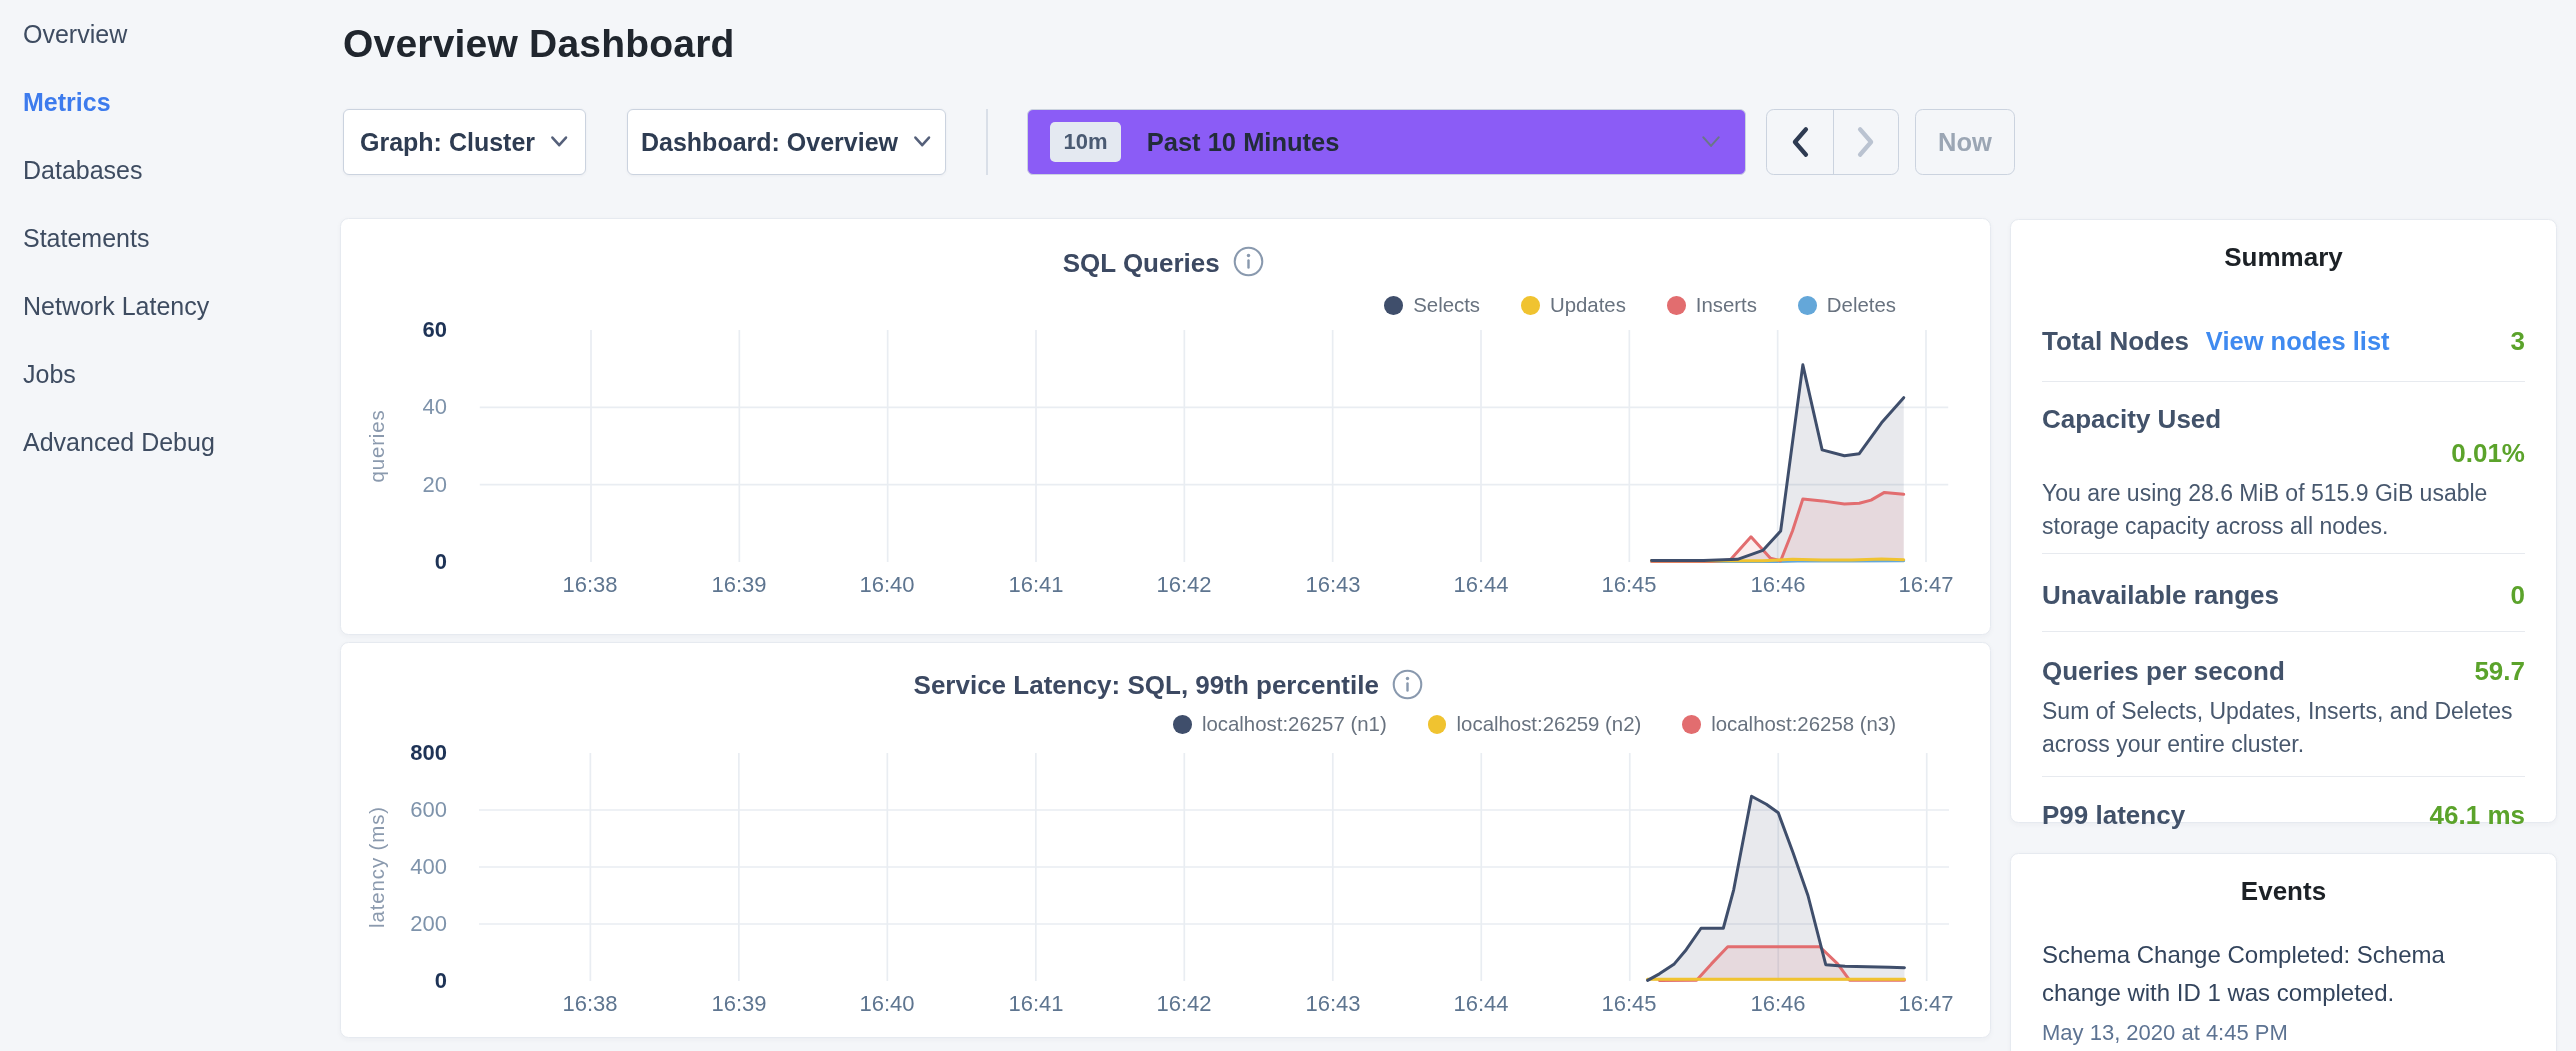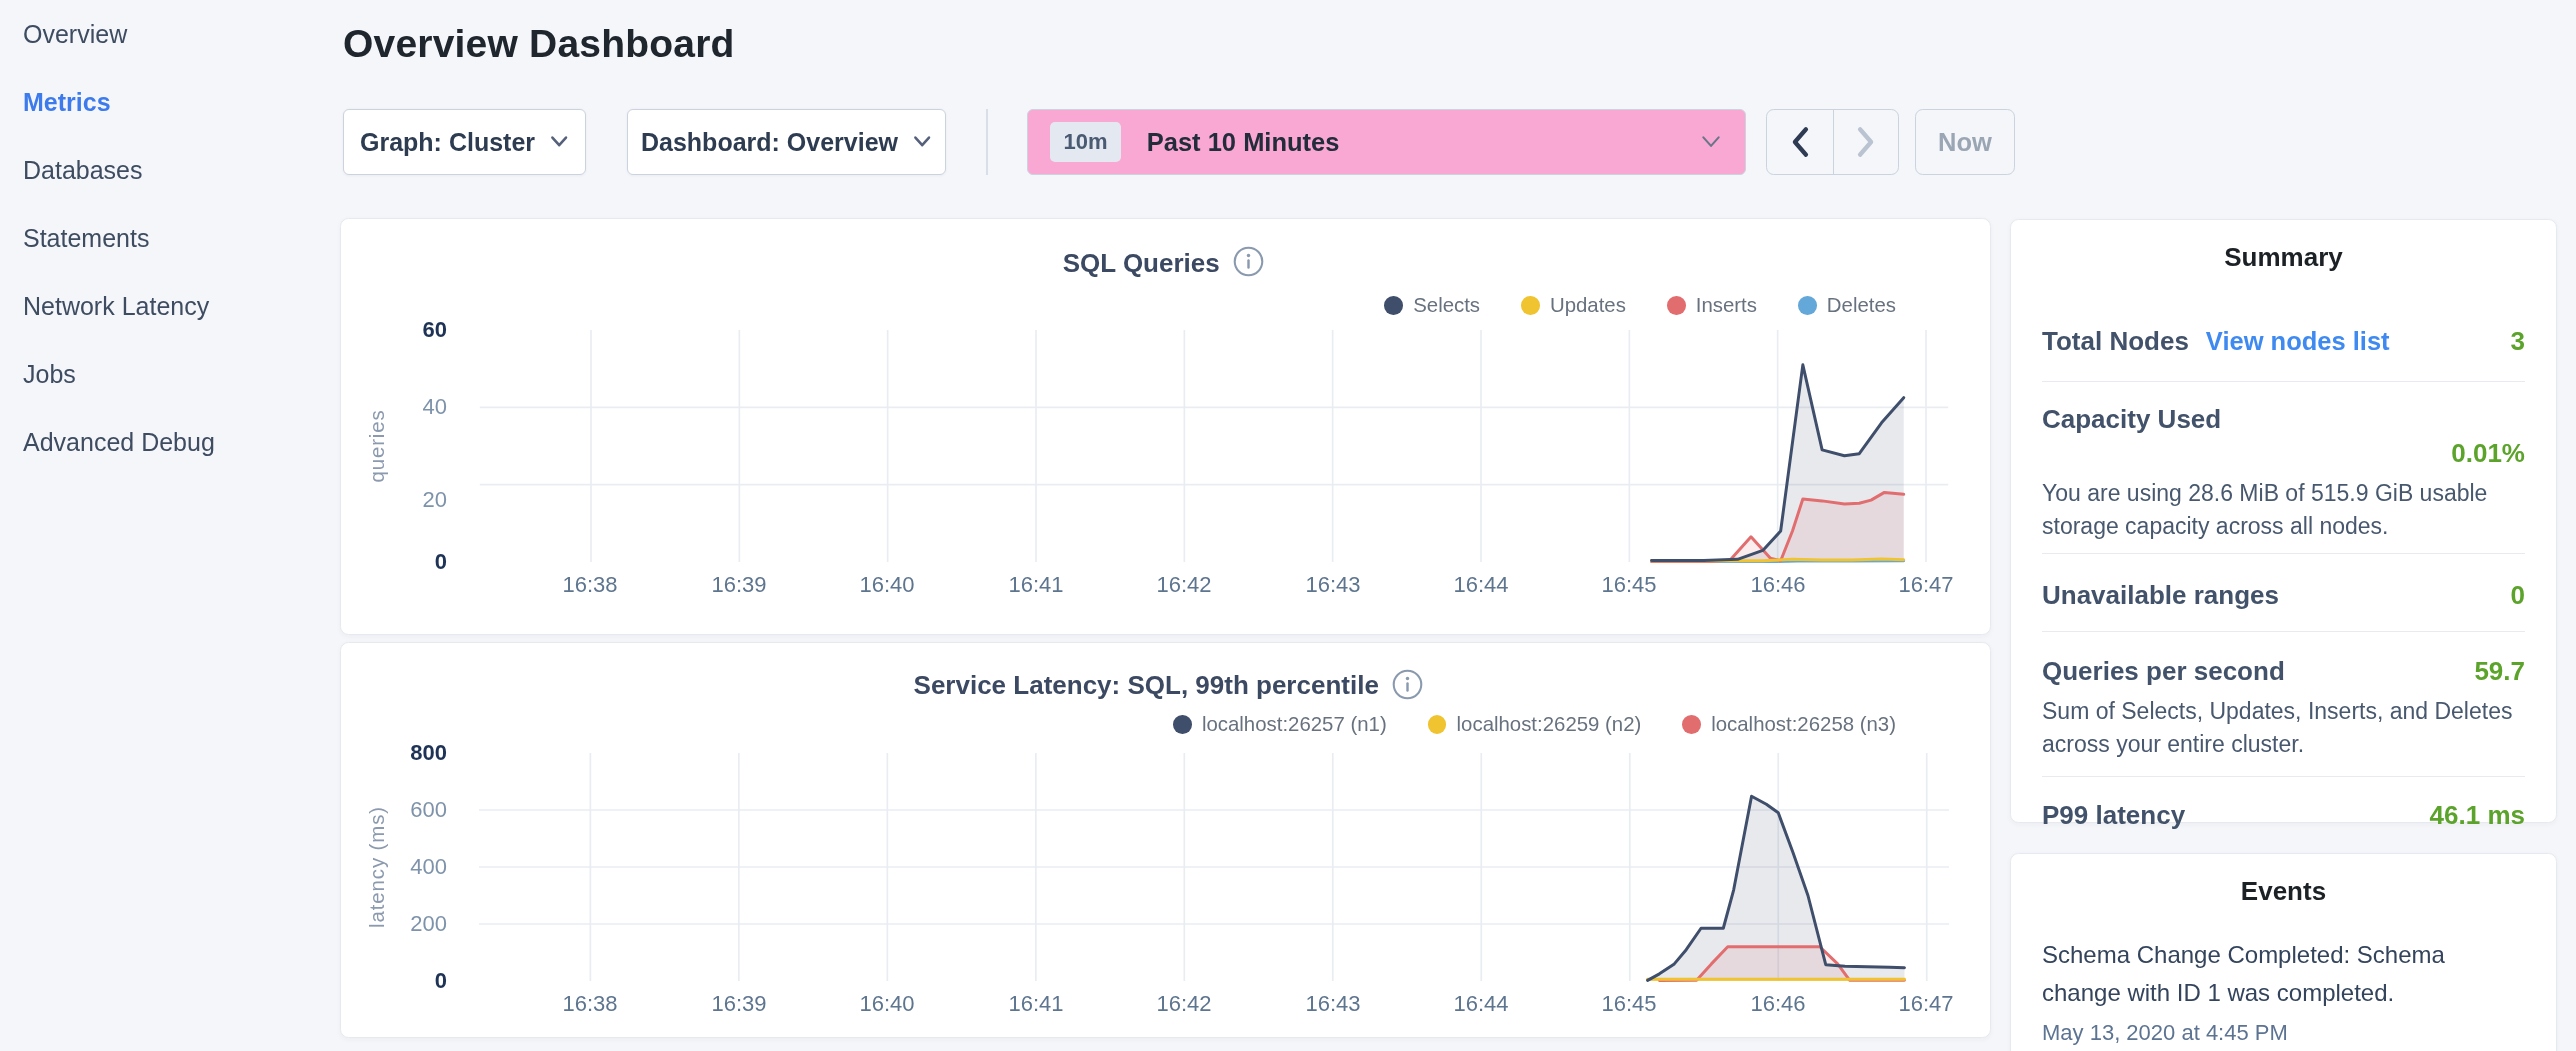--- a/index.html
+++ b/index.html
@@ -21,21 +21,21 @@
   .dropdown {
     background:#fff; border:1.7px solid #cbd3df; border-radius:6px;
     display:flex; align-items:center; justify-content:center; gap:13.6px;
     font-size:25px; font-weight:700; color:#2e3c52; cursor:pointer;
     box-shadow:0 0.9px 2.6px rgba(50,60,80,0.05);
   }
   #dd-graph { left:343px; width:243px; }
   #dd-dash  { left:627px; width:319px; }
   .v-divider { position:absolute; left:986px; top:109px; width:1.7px; height:66px; background:#d9dfe8; }
   .timebox {
-    left:1027px; width:719px; background:#f9a8d4; border:1.7px solid #cbd3df; border-radius:6px;
+    left:1027px; width:719px; background:#8b5cf6; border:1.7px solid #cbd3df; border-radius:6px;
     display:flex; align-items:center; padding:16px 22px; cursor:pointer;
   }
   .time-badge { background:#e4e9f1; border-radius:5.1px; padding:6.8px 13.6px; font-size:22px; font-weight:700; color:#4a5a72; }
   .time-label { margin-left:25.5px; font-size:25.5px; font-weight:700; color:#222c3a; }
   .timebox .chev { margin-left:auto; }
   .arrowgroup {
     left:1766px; width:133px; border:1.7px solid #cbd3df; border-radius:7.7px;
     display:flex; overflow:hidden;
   }
   .arrowbtn { width:50%; display:flex; align-items:center; justify-content:center; cursor:pointer; }
@@ -201,21 +201,21 @@
         <path d="M1378.9,271.2 L1378.9,271.2 L1440.0,271.2 L1480.1,269.8 L1509.8,259.4 L1530.8,236.6 L1556.9,41.0 L1579.6,141.1 L1605.8,147.9 L1623.3,145.6 L1649.5,109.2 L1675.6,79.6 L1675.6,273 L1378.9,273 Z" fill="#3f4e6b" fill-opacity="0.12"></path>
         <path d="M1378.9,271.6 L1378.9,271.6 L1509.8,271.6 L1544.7,269.8 L1579.6,270.7 L1614.5,270.7 L1649.5,269.4 L1675.6,270.3 L1675.6,273 L1378.9,273 Z" fill="#f0c330" fill-opacity="0.15"></path>
         <path d="M1378.9,272.5 L1378.9,272.5 L1448.7,272.5 L1471.4,270.7 L1495.9,243.4 L1518.5,268.4 L1530.8,271.6 L1544.7,236.6 L1556.9,198.8 L1579.6,201.1 L1605.8,204.8 L1623.3,203.8 L1637.2,200.2 L1652.9,191.1 L1675.6,193.4 L1675.6,273 L1378.9,273 Z" fill="#e26d6f" fill-opacity="0.12"></path>
         <path d="M1378.9,272.3 L1378.9,272.3 L1527.3,272.3 L1562.2,271.6 L1614.5,271.9 L1675.6,271.6 L1675.6,273 L1378.9,273 Z" fill="#64a7d9" fill-opacity="0.1"></path>
         <path d="M1378.9,272.3 L1527.3,272.3 L1562.2,271.6 L1614.5,271.9 L1675.6,271.6" fill="none" stroke="#64a7d9" stroke-width="3.5" stroke-linejoin="round" stroke-linecap="round"></path>
         <path d="M1378.9,272.5 L1448.7,272.5 L1471.4,270.7 L1495.9,243.4 L1518.5,268.4 L1530.8,271.6 L1544.7,236.6 L1556.9,198.8 L1579.6,201.1 L1605.8,204.8 L1623.3,203.8 L1637.2,200.2 L1652.9,191.1 L1675.6,193.4" fill="none" stroke="#e26d6f" stroke-width="3.5" stroke-linejoin="round" stroke-linecap="round"></path>
         <path d="M1378.9,271.6 L1509.8,271.6 L1544.7,269.8 L1579.6,270.7 L1614.5,270.7 L1649.5,269.4 L1675.6,270.3" fill="none" stroke="#f0c330" stroke-width="3.5" stroke-linejoin="round" stroke-linecap="round"></path>
         <path d="M1378.9,271.2 L1440.0,271.2 L1480.1,269.8 L1509.8,259.4 L1530.8,236.6 L1556.9,41.0 L1579.6,141.1 L1605.8,147.9 L1623.3,145.6 L1649.5,109.2 L1675.6,79.6" fill="none" stroke="#3f4e6b" stroke-width="3.5" stroke-linejoin="round" stroke-linecap="round"></path>
       </svg>
       <span class="ytick extreme" style="top: 232px;">0</span>
-      <span class="ytick" style="top: 170px; text-align: right;">20</span>
+      <span class="ytick" style="top: 155px; text-align: right;">20</span>
       <span class="ytick" style="top: 77px;">40</span>
       <span class="ytick extreme" style="top: 0px;">60</span>
       <span class="xtick" style="left: 111px; top: 242px;">16:38</span>
       <span class="xtick" style="left: 260px; top: 242px;">16:39</span>
       <span class="xtick" style="left: 408px; top: 242px;">16:40</span>
       <span class="xtick" style="left: 557px; top: 242px;">16:41</span>
       <span class="xtick" style="left: 705px; top: 242px;">16:42</span>
       <span class="xtick" style="left: 854px; top: 242px;">16:43</span>
       <span class="xtick" style="left: 1002px; top: 242px;">16:44</span>
       <span class="xtick" style="left: 1150px; top: 242px;">16:45</span>

